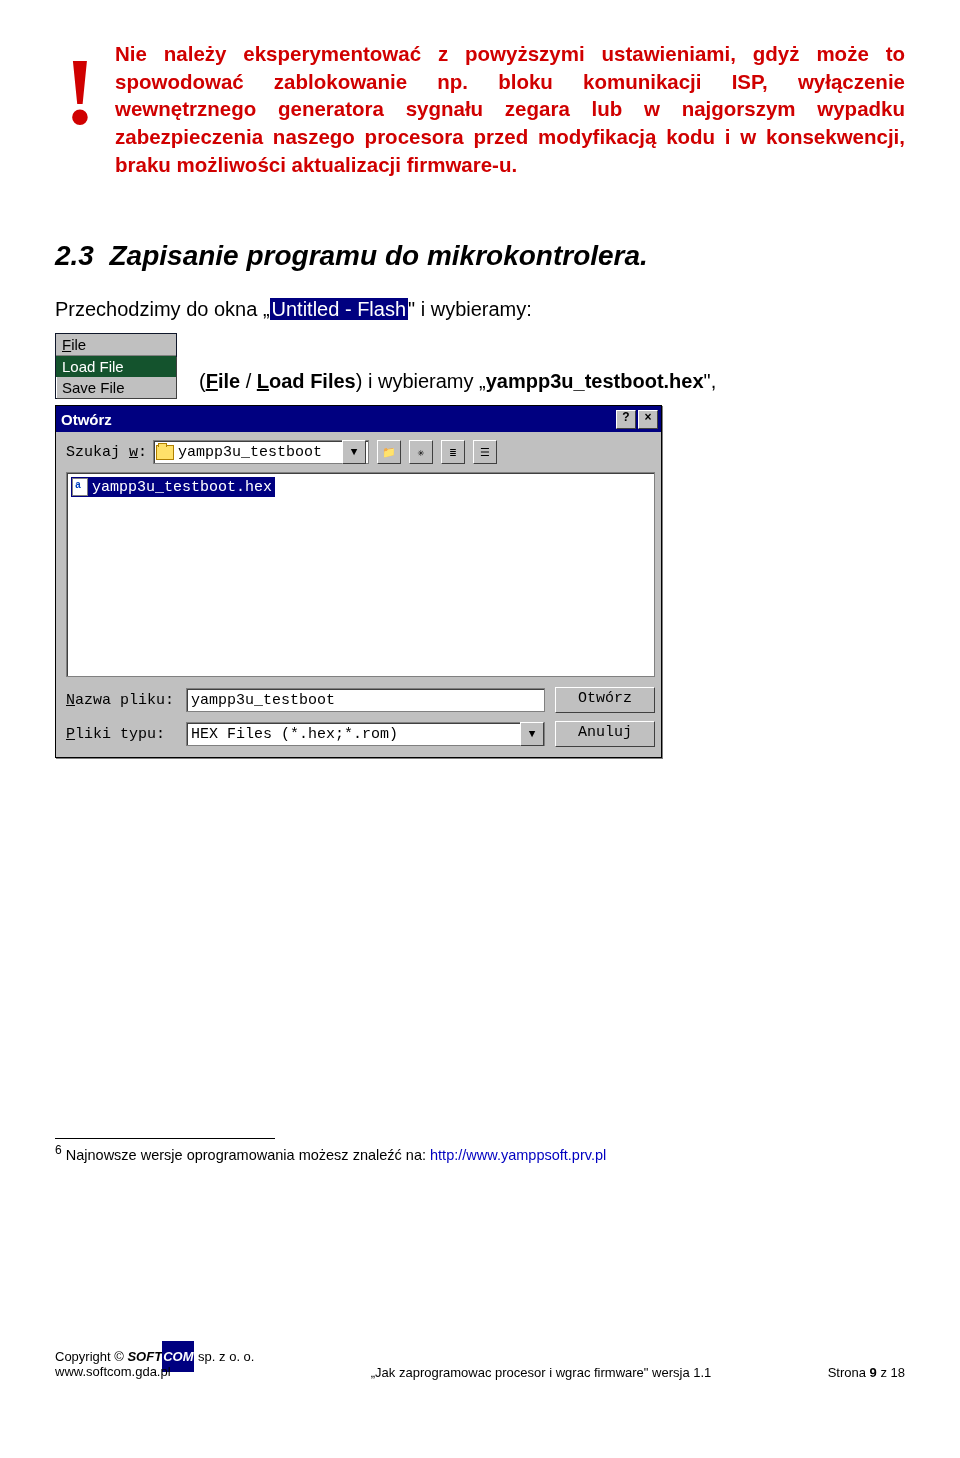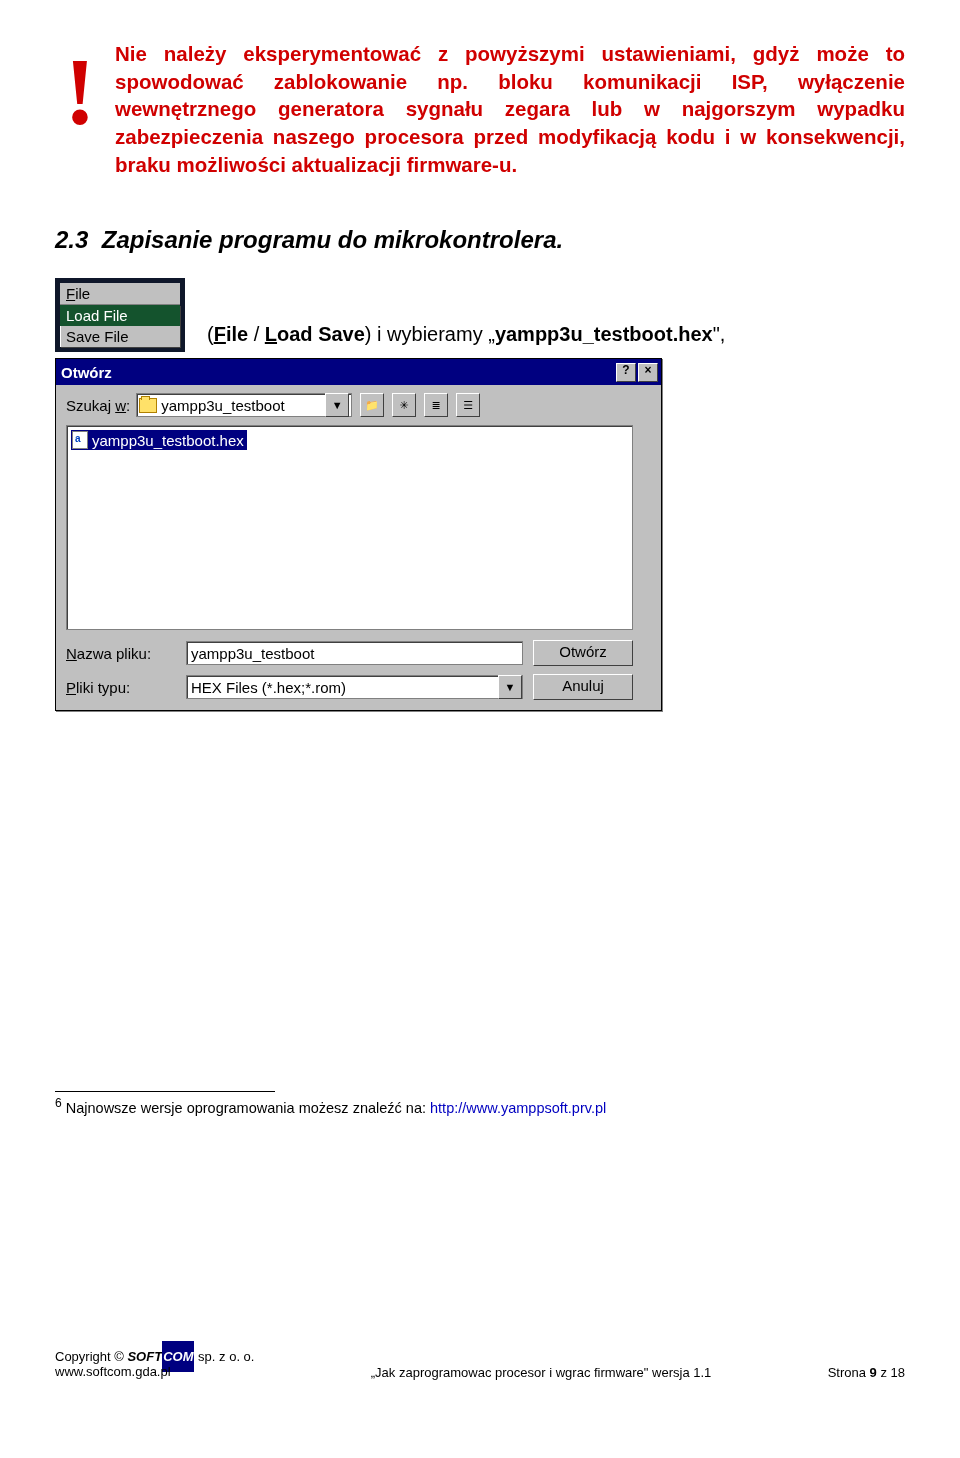--- a/index.html
+++ b/index.html
@@ -34,22 +34,22 @@
     color: #d00000;
     font-weight: bold;
     font-size: 20.5px;
     line-height: 1.35;
     text-align: justify;
     flex: 1;
   }
   .section-heading {
     font-style: italic;
     font-weight: bold;
-    font-size: 24px;
-    margin-top: 48px;
+    font-size: 28px;
+    margin-top: 62px;
     margin-bottom: 24px;
   }
   .body-p {
     font-size: 20px;
     line-height: 1.35;
     margin: 0 0 8px 0;
   }
   .body-p sup { font-size: 12px; }
   .hl {
     background: #000080;
@@ -57,21 +57,21 @@
     padding: 0 2px;
   }
   
   .filemenu-wrap {
     margin-top: 10px;
     display: flex;
     align-items: flex-end;
     gap: 22px;
   }
   .filemenu {
-    border: 5px solid #0f172a;
+    border: 1px solid #0f172a;
     background: #c0c0c0;
     width: 120px;
     font-family: "MS Sans Serif", Tahoma, sans-serif;
     font-size: 15px;
   }
   .filemenu-title {
     background: #c0c0c0;
     padding: 2px 6px;
     border-bottom: 1px solid #808080;
   }
@@ -114,21 +114,21 @@
     border: 1px solid #fff;
     border-right-color: #404040;
     border-bottom-color: #404040;
     margin-left: 2px;
     font-size: 12px;
     line-height: 13px;
     text-align: center;
     color: #000;
     font-weight: bold;
   }
-  .dlg-body { padding: 8px 28px 10px 10px; }
+  .dlg-body { padding: 8px 6px 10px 10px; font-family: Liberation Mono, monospace; }
   .dlg-row1 {
     display: flex;
     align-items: center;
     gap: 6px;
     margin-bottom: 8px;
   }
   .dlg-label { white-space: nowrap; }
   .dlg-label .u { text-decoration: underline; }
   .dlg-combo {
     display: flex;
@@ -259,33 +259,36 @@
   <div class="warn-row">
     <div class="exclaim">!</div>
     <div class="warn-text">Nie należy eksperymentować z powyższymi ustawieniami, gdyż może to spowodować zablokowanie np. bloku komunikacji ISP, wyłączenie wewnętrznego generatora sygnału zegara lub w najgorszym wypadku zabezpieczenia naszego procesora przed modyfikacją kodu i w konsekwencji, braku możliwości aktualizacji firmware-u.</div>
   </div>
 
   <div class="section-heading">
     <span>2.3</span>&nbsp;
     <span>Zapisanie programu do mikrokontrolera.</span>
   </div>
 
+  <p class="body-p">
+    <span>Przechodzimy do okna „</span><span class="hl">Untitled - Flash</span><span>" i wybieramy:</span>
+  </p>
 
   <div class="filemenu-wrap">
     <div class="filemenu">
       <div class="filemenu-title">
         <span></span><span class="u">F</span><span>ile</span>
       </div>
       <div class="filemenu-dd">
         <div class="filemenu-item sel">Load File</div>
         <div class="filemenu-item">Save File</div>
       </div>
     </div>
     <div class="filemenu-caption">
-      <span>(</span><b><u>F</u><span>ile</span></b><span> / </span><b><u>L</u><span>oad Save</span></b><span>) i wybieramy „</span><b>yampp3u_testboot.hex</b><span>",</span>
+      <span>(</span><b><u>F</u><span>ile</span></b><span> / </span><b><u>L</u><span>oad Files</span></b><span>) i wybieramy „</span><b>yampp3u_testboot.hex</b><span>",</span>
     </div>
   </div>
 
   <div class="dlg">
     <div class="dlg-titlebar">
       <div class="dlg-title">Otwórz</div>
       <div class="dlg-tbtn">?</div>
       <div class="dlg-tbtn">×</div>
     </div>
     <div class="dlg-body">

